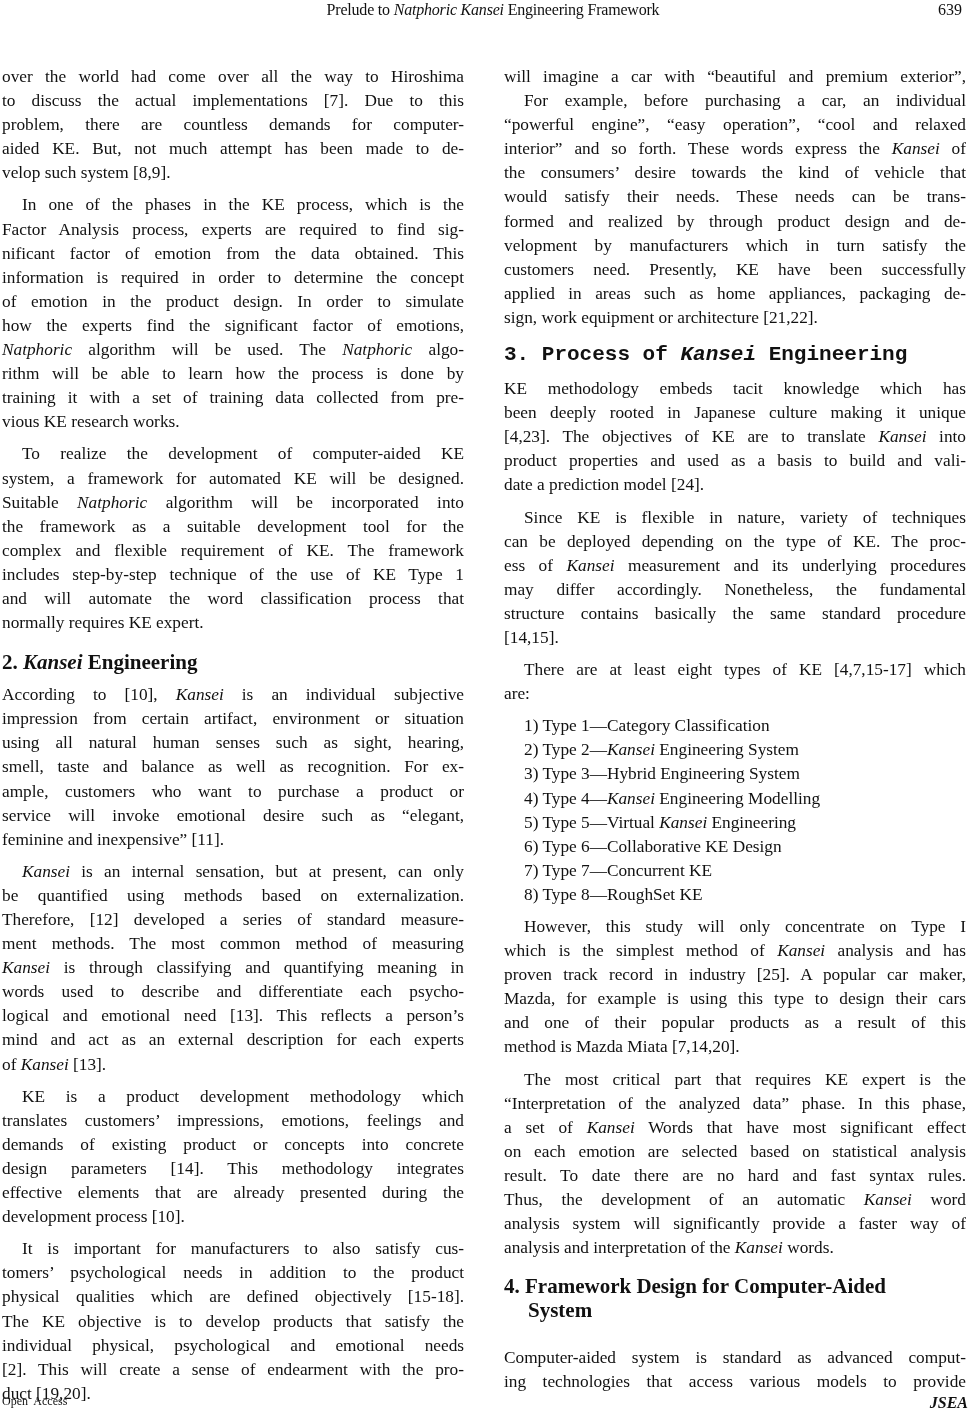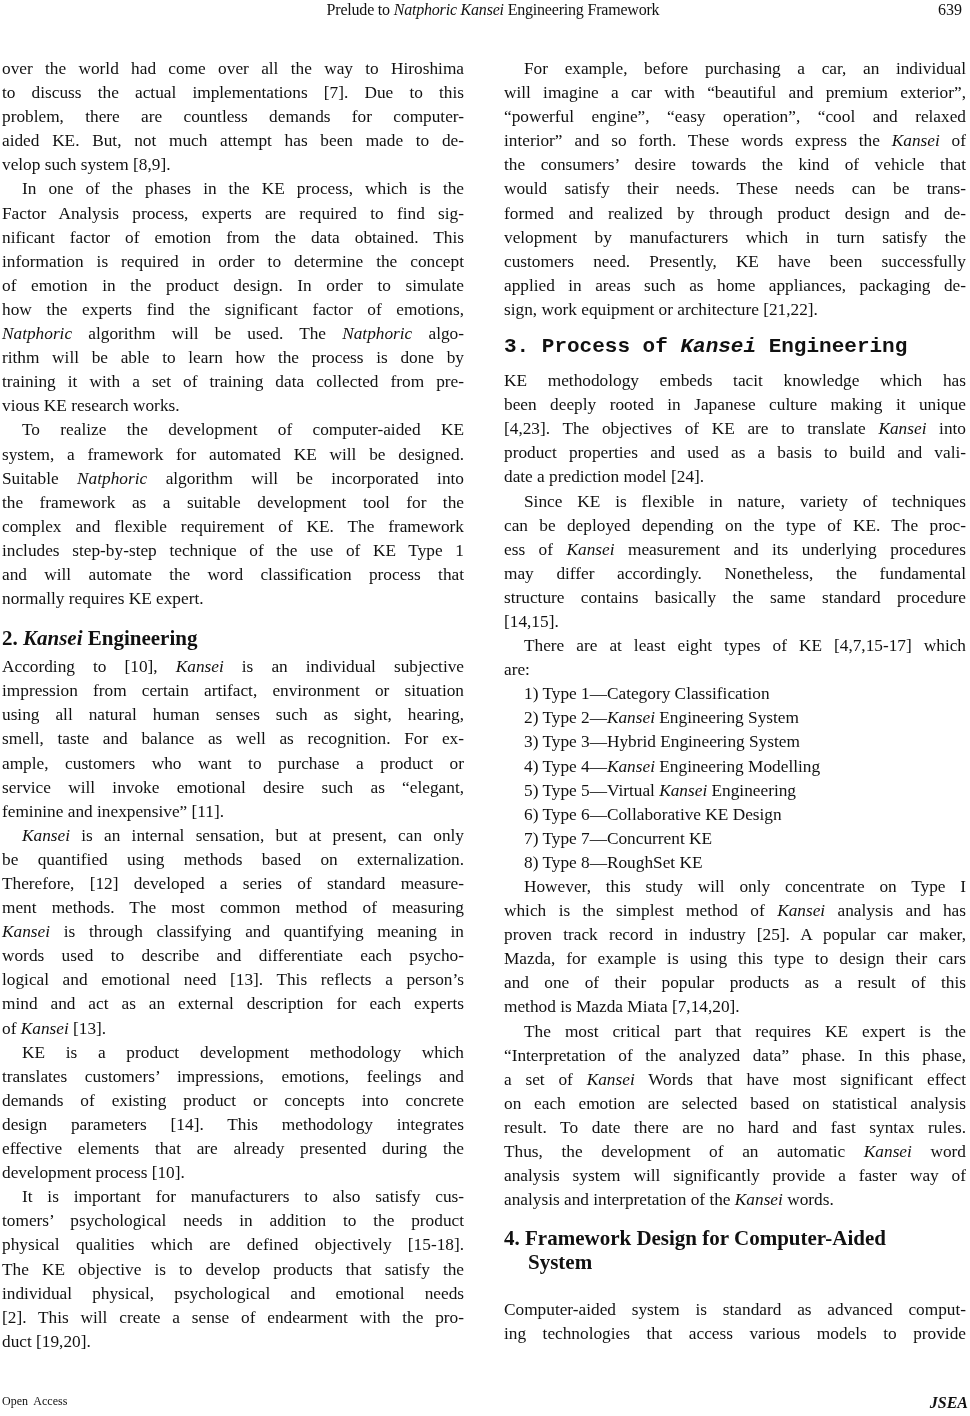--- a/index.html
+++ b/index.html
@@ -38,21 +38,21 @@
   .heading i { font-style: italic; }
   .heading.h2 { margin-top: 14px; margin-bottom: 4px; }
   .heading.h3 { margin-top: 12px; margin-bottom: 9px; font-family: Liberation Mono, monospace; }
   .heading.h4 { margin-top: 14px; margin-bottom: 24px; line-height: 24px; }
   .heading .cont { display:block; padding-left: 24px; }
   .footer {
     position: absolute; top: 1394px; left: 0; width: 970px; height: 20px;
   }
   .footer-left { position: absolute; left: 2px; font-size: 12px; word-spacing: 3px; }
   .footer-right { position: absolute; right: 2px; font-size: 16px; font-weight: bold; font-style: italic; }
-  .para { display: block; }
+  .para { display: block; margin-top: 8px; }
 </style>
 </head>
 <body>
 
 <div class="header">
   <div class="header-title">
     <span>Prelude to </span><i>Natphoric Kansei</i><span> Engineering Framework</span>
   </div>
   <div class="page-number">639</div>
 </div>
@@ -122,22 +122,22 @@
       <span class="line">physical qualities which are defined objectively [15-18].</span>
       <span class="line">The KE objective is to develop products that satisfy the</span>
       <span class="line">individual physical, psychological and emotional needs</span>
       <span class="line">[2]. This will create a sense of endearment with the pro-</span>
       <span class="line last">duct [19,20].</span>
     </div>
 </div>
 
 <div class="col col-right">
   <div class="para">
+      <span class="line">will imagine a car with “beautiful and premium exterior”,</span>
       <span class="line indent">For example, before purchasing a car, an individual</span>
-      <span class="line">will imagine a car with “beautiful and premium exterior”,</span>
       <span class="line">“powerful engine”, “easy operation”, “cool and relaxed</span>
       <span class="line"><span>interior” and so forth. These words express the </span><i>Kansei</i><span> of</span></span>
       <span class="line">the consumers’ desire towards the kind of vehicle that</span>
       <span class="line">would satisfy their needs. These needs can be trans-</span>
       <span class="line">formed and realized by through product design and de-</span>
       <span class="line">velopment by manufacturers which in turn satisfy the</span>
       <span class="line">customers need. Presently, KE have been successfully</span>
       <span class="line">applied in areas such as home appliances, packaging de-</span>
       <span class="line last">sign, work equipment or architecture [21,22].</span>
     </div>

